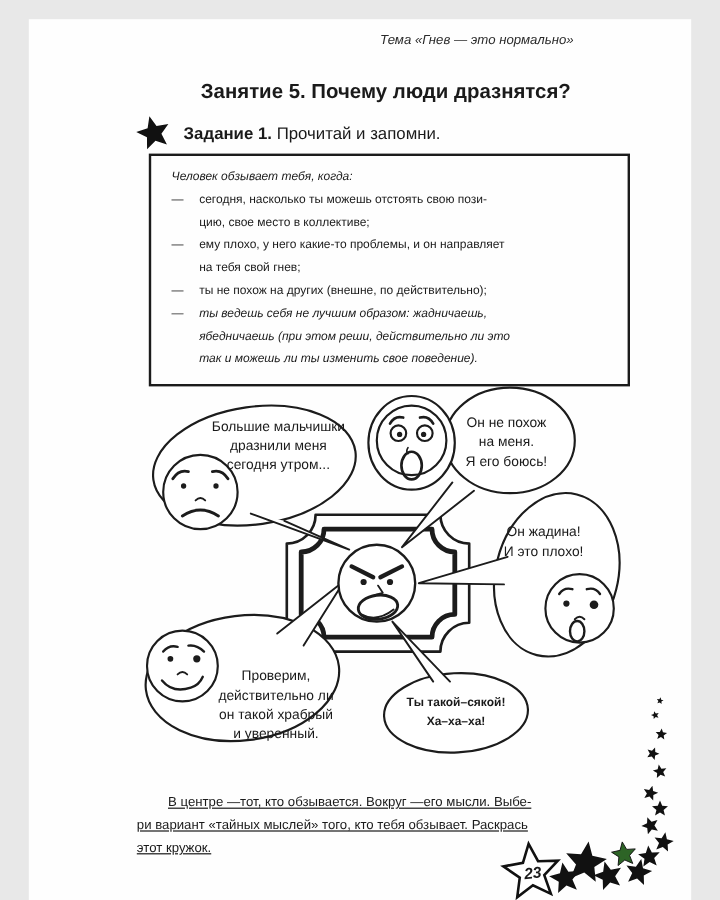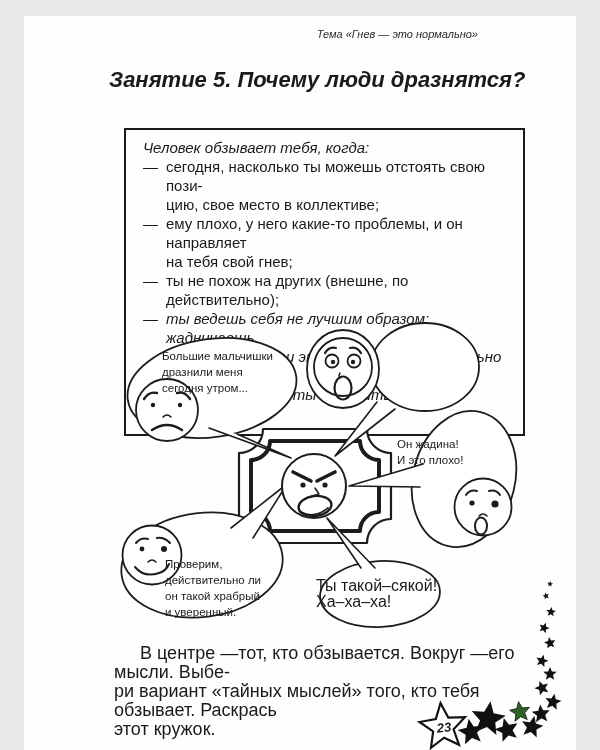--- a/index.html
+++ b/index.html
@@ -3,58 +3,67 @@
 <meta charset="utf-8">
 <style>
   html,body{margin:0;padding:0;background:#e8e8e8;}
   .page{
     position:relative;width:552px;height:750px;margin:16px auto;
     background:#fefefe;overflow:hidden;
     font-family:"Liberation Sans","DejaVu Sans",sans-serif;color:#1a1a1a;
   }
   .abs{position:absolute;}
   .header{top:12px;right:98px;font-style:italic;font-size:11px;color:#2a2a2a;}
-  .title{top:51px;left:85px;width:425px;
-         font-weight:bold;font-style:italic;font-size:22px;}
+  .title{top:51px;left:85px;width:425px;text-align:center;
+         font-weight:bold;font-size:17px;}
   .task-row{top:80px;left:88px;display:flex;align-items:center;gap:7px;}
   .task-label{font-size:14px;}
   .task-label b{font-weight:bold;}
   .info-box{top:112px;left:100px;width:401px;border:2px solid #1b1b1b;
             padding:8px 15px 11px 17px;box-sizing:border-box;
-            font-size:15px;line-height:19px;}
+            font-size:10px;line-height:19px;}
   .intro{font-style:italic;}
   .bullet{display:flex;}
   .bullet .marker{width:23px;flex:0 0 23px;}
   .bullet .btext{flex:1;white-space:pre-line;}
   .italic{font-style:italic;}
-  .bubble-text{font-size:11.5px;line-height:16px;
+  .bubble-text{font-size:11.5px;line-height:16px;text-align:center;
                white-space:pre-line;}
-  .bubble-text.bold{font-weight:normal;font-size:16px;}
-  .footer-par{top:628px;left:90px;width:424px;font-size:18px;
-              line-height:19px;white-space:pre-line;text-indent:26px;}
+  .bubble-text.bold{font-weight:bold;font-size:10px;}
+  .footer-par{top:644px;left:90px;width:424px;font-size:11px;
+              line-height:19px;white-space:pre-line;text-indent:26px;text-decoration:underline;}
   .page-num{top:704px;left:400px;width:40px;text-align:center;
             font-size:13px;font-weight:bold;font-style:italic;
             transform:rotate(-6deg);}
   svg{display:block;}
 </style>
 </head>
 <body>
 
 <div class="page">
 
   <svg width="0" height="0" style="position:absolute" aria-hidden="true">
     <defs>
       <path id="star" d="M 0,-1 L 0.264,-0.364 L 0.951,-0.309 L 0.428,0.139 L 0.588,0.809 L 0,0.45 L -0.588,0.809 L -0.428,0.139 L -0.951,-0.309 L -0.264,-0.364 Z"></path>
     </defs>
   </svg>
 
   <div class="abs header">Тема «Гнев — это нормально»</div>
 
   <div class="abs title">Занятие 5. Почему люди дразнятся?</div>
 
+  <div class="abs task-row">
+    <svg width="34" height="30" viewBox="0 0 34 30">
+      <use href="#star" fill="#111" transform="translate(16,15) rotate(-14) scale(14.5)"></use>
+    </svg>
+    <div class="task-label">
+      <b>Задание 1.</b>
+      <span>Прочитай и запомни.</span>
+    </div>
+  </div>
 
   <div class="abs info-box">
     <div class="intro">Человек обзывает тебя, когда:</div>
     <div class="bullet">
       <span class="marker">—</span>
       <span class="btext">сегодня, насколько ты можешь отстоять свою пози-
 цию, свое место в коллективе;</span>
     </div>
     <div class="bullet">
       <span class="marker">—</span>
@@ -147,20 +156,23 @@
       <circle cx="216" cy="169" r="2.6" fill="#1c1c1c" stroke="none"></circle>
       <path d="M 206,172 L 210,178 L 203,180" stroke-width="1.5"></path>
       <ellipse cx="206" cy="190" rx="16.5" ry="10" transform="rotate(-7 206 190)" fill="#fff" stroke-width="2.4"></ellipse>
       <path d="M 192,196 Q 205,203 219,192" stroke-width="1.6"></path>
     </g>
   </svg>
 
   <div class="abs bubble-text" style="top:332px;left:138px;width:140px">Большие мальчишки
 дразнили меня
 сегодня утром...</div>
+  <div class="abs bubble-text" style="top:329px;left:342px;width:112px">Он не похож
+на меня.
+Я его боюсь!</div>
   <div class="abs bubble-text" style="top:540px;left:141px;width:130px">Проверим,
 действительно ли
 он такой храбрый
 и уверенный.</div>
   <div class="abs bubble-text" style="top:420px;left:373px;width:112px">Он жадина!
 И это плохо!</div>
   <div class="abs bubble-text bold" style="top:562px;left:292px;width:128px">Ты такой–сякой!
 Ха–ха–ха!</div>
 
   <div class="abs footer-par">В центре —тот, кто обзывается. Вокруг —его мысли. Выбе-

